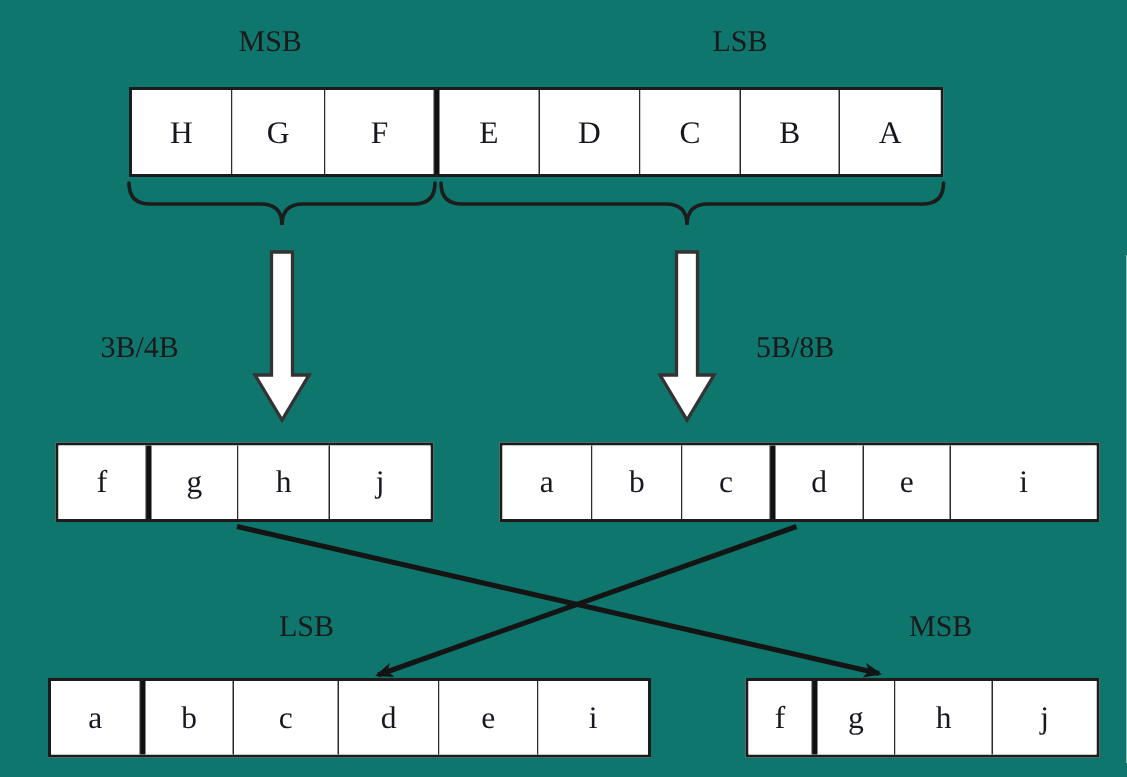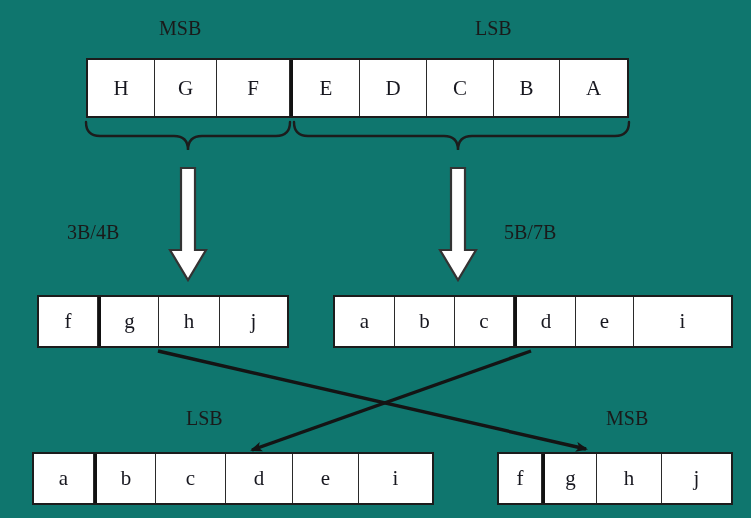--- a/index.html
+++ b/index.html
@@ -65,21 +65,21 @@
     <div class="cell" style="width:62px;">G</div>
     <div class="cell" style="width:73px;">F</div>
     <div class="cell thickleft" style="width:70px;">E</div>
     <div class="cell" style="width:67px;">D</div>
     <div class="cell" style="width:67px;">C</div>
     <div class="cell" style="width:66px;">B</div>
     <div class="cell" style="width:67px;">A</div>
   </div>
 
   <div class="label" style="left:67px; top:222px;">3B/4B</div>
-  <div class="label" style="left:504px; top:222px;">5B/7B</div>
+  <div class="label" style="left:504px; top:222px;">5B/8B</div>
 
   <div class="bitrow" id="row-enc-left" style="left:37px; top:295px; width:252px; height:53px;">
     <div class="cell" style="width:59px;">f</div>
     <div class="cell thickleft" style="width:61px;">g</div>
     <div class="cell" style="width:61px;">h</div>
     <div class="cell" style="width:67px;">j</div>
   </div>
 
   <div class="bitrow" id="row-enc-right" style="left:333px; top:295px; width:400px; height:53px;">
     <div class="cell" style="width:60px;">a</div>

